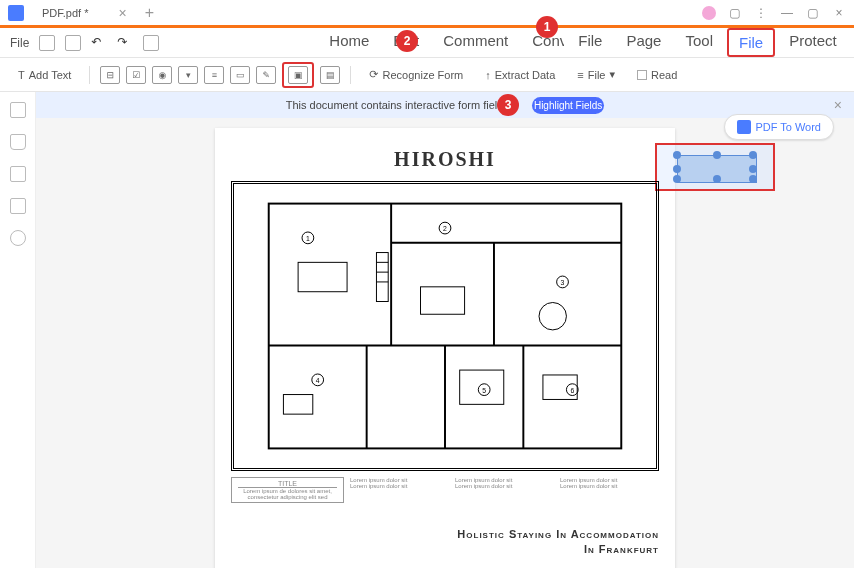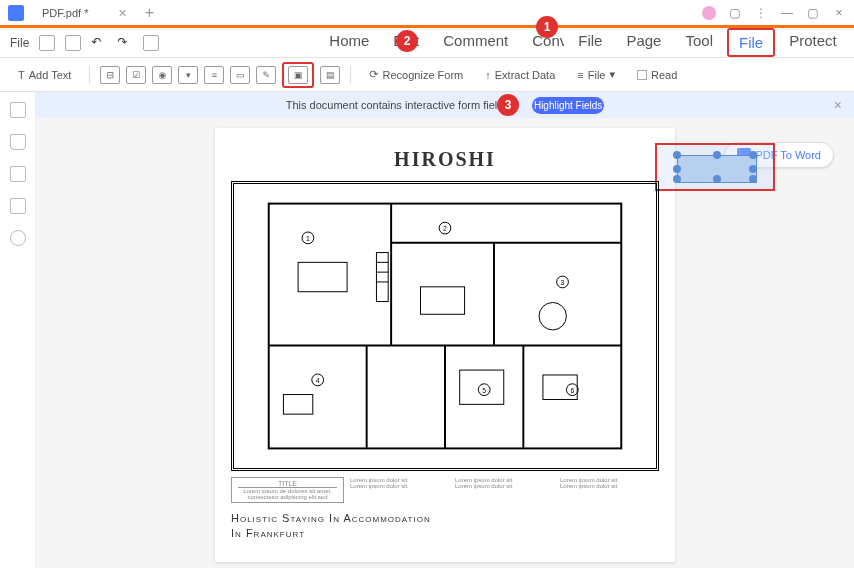--- a/index.html
+++ b/index.html
@@ -32,30 +32,30 @@
 .lb-icon { width: 16px; height: 16px; border: 1.5px solid #bbb; border-radius: 2px; }
 .lb-icon.circle { border-radius: 50%; }
 
 .canvas-area { flex: 1; background: #f5f5f5; position: relative; overflow: hidden; }
 .form-banner { background: #e8f0ff; height: 26px; display: flex; align-items: center; justify-content: center; gap: 20px; font-size: 11px; color: #444; position: relative; }
 .highlight-btn { background: #4a6cff; color: #fff; padding: 3px 2px; border-radius: 10px; font-size: 10px; }
 .banner-close { position: absolute; right: 12px; color: #999; font-size: 14px; }
 
 .page { background: #fff; width: 460px; margin: 10px auto; box-shadow: 0 1px 3px rgba(0,0,0,0.15); position: relative; padding: 20px 16px; }
 .page-title { font-family: Georgia, serif; font-size: 20px; font-weight: bold; text-align: center; letter-spacing: 2px; margin-bottom: 10px; }
-.page-subtitle { font-family: Georgia, serif; font-size: 11px; font-weight: normal; text-align: left; font-variant: small-caps; letter-spacing: 1px; line-height: 1.4; margin-top: 8px; }
+.page-subtitle { font-family: Georgia, serif; font-size: 11px; font-weight: bold; text-align: right; font-variant: small-caps; letter-spacing: 1px; line-height: 1.4; margin-top: 24px; }
 .floorplan { width: 100%; height: 290px; border: 3px double #000; position: relative; margin: 4px 0; }
 .legend { display: flex; gap: 6px; font-size: 6px; color: #888; margin-top: 6px; }
 .legend > div { flex: 1; }
 
 .selected-field { position: absolute; top: 15px; right: -100px; width: 120px; height: 48px; border: 2px solid #d33; background: rgba(200,220,255,0.3); }
 .field-inner { position: absolute; top: 10px; left: 20px; width: 80px; height: 28px; background: #b8d0f0; border: 1px solid #5a8cd8; }
 .handle { position: absolute; width: 8px; height: 8px; background: #5a8cd8; border-radius: 50%; }
 
-.pdf-to-word { position: absolute; top: 50px; right: 20px; background: #fff; border: 1px solid #ddd; border-radius: 14px; padding: 5px 12px; font-size: 11px; color: #4a7cff; display: flex; align-items: center; gap: 4px; box-shadow: 0 1px 2px rgba(0,0,0,0.1); }
+.pdf-to-word { position: absolute; top: 22px; right: 20px; background: #fff; border: 1px solid #ddd; border-radius: 14px; padding: 5px 12px; font-size: 11px; color: #4a7cff; display: flex; align-items: center; gap: 4px; box-shadow: 0 1px 2px rgba(0,0,0,0.1); }
 
 .callout { position: absolute; width: 22px; height: 22px; background: #e03030; color: #fff; border-radius: 50%; display: flex; align-items: center; justify-content: center; font-weight: bold; font-size: 12px; z-index: 10; }
 </style>
 </head>
 <body>
 
 <div class="titlebar">
   <div class="app-icon"></div>
   <div class="tab">
     <span>PDF.pdf *</span>

